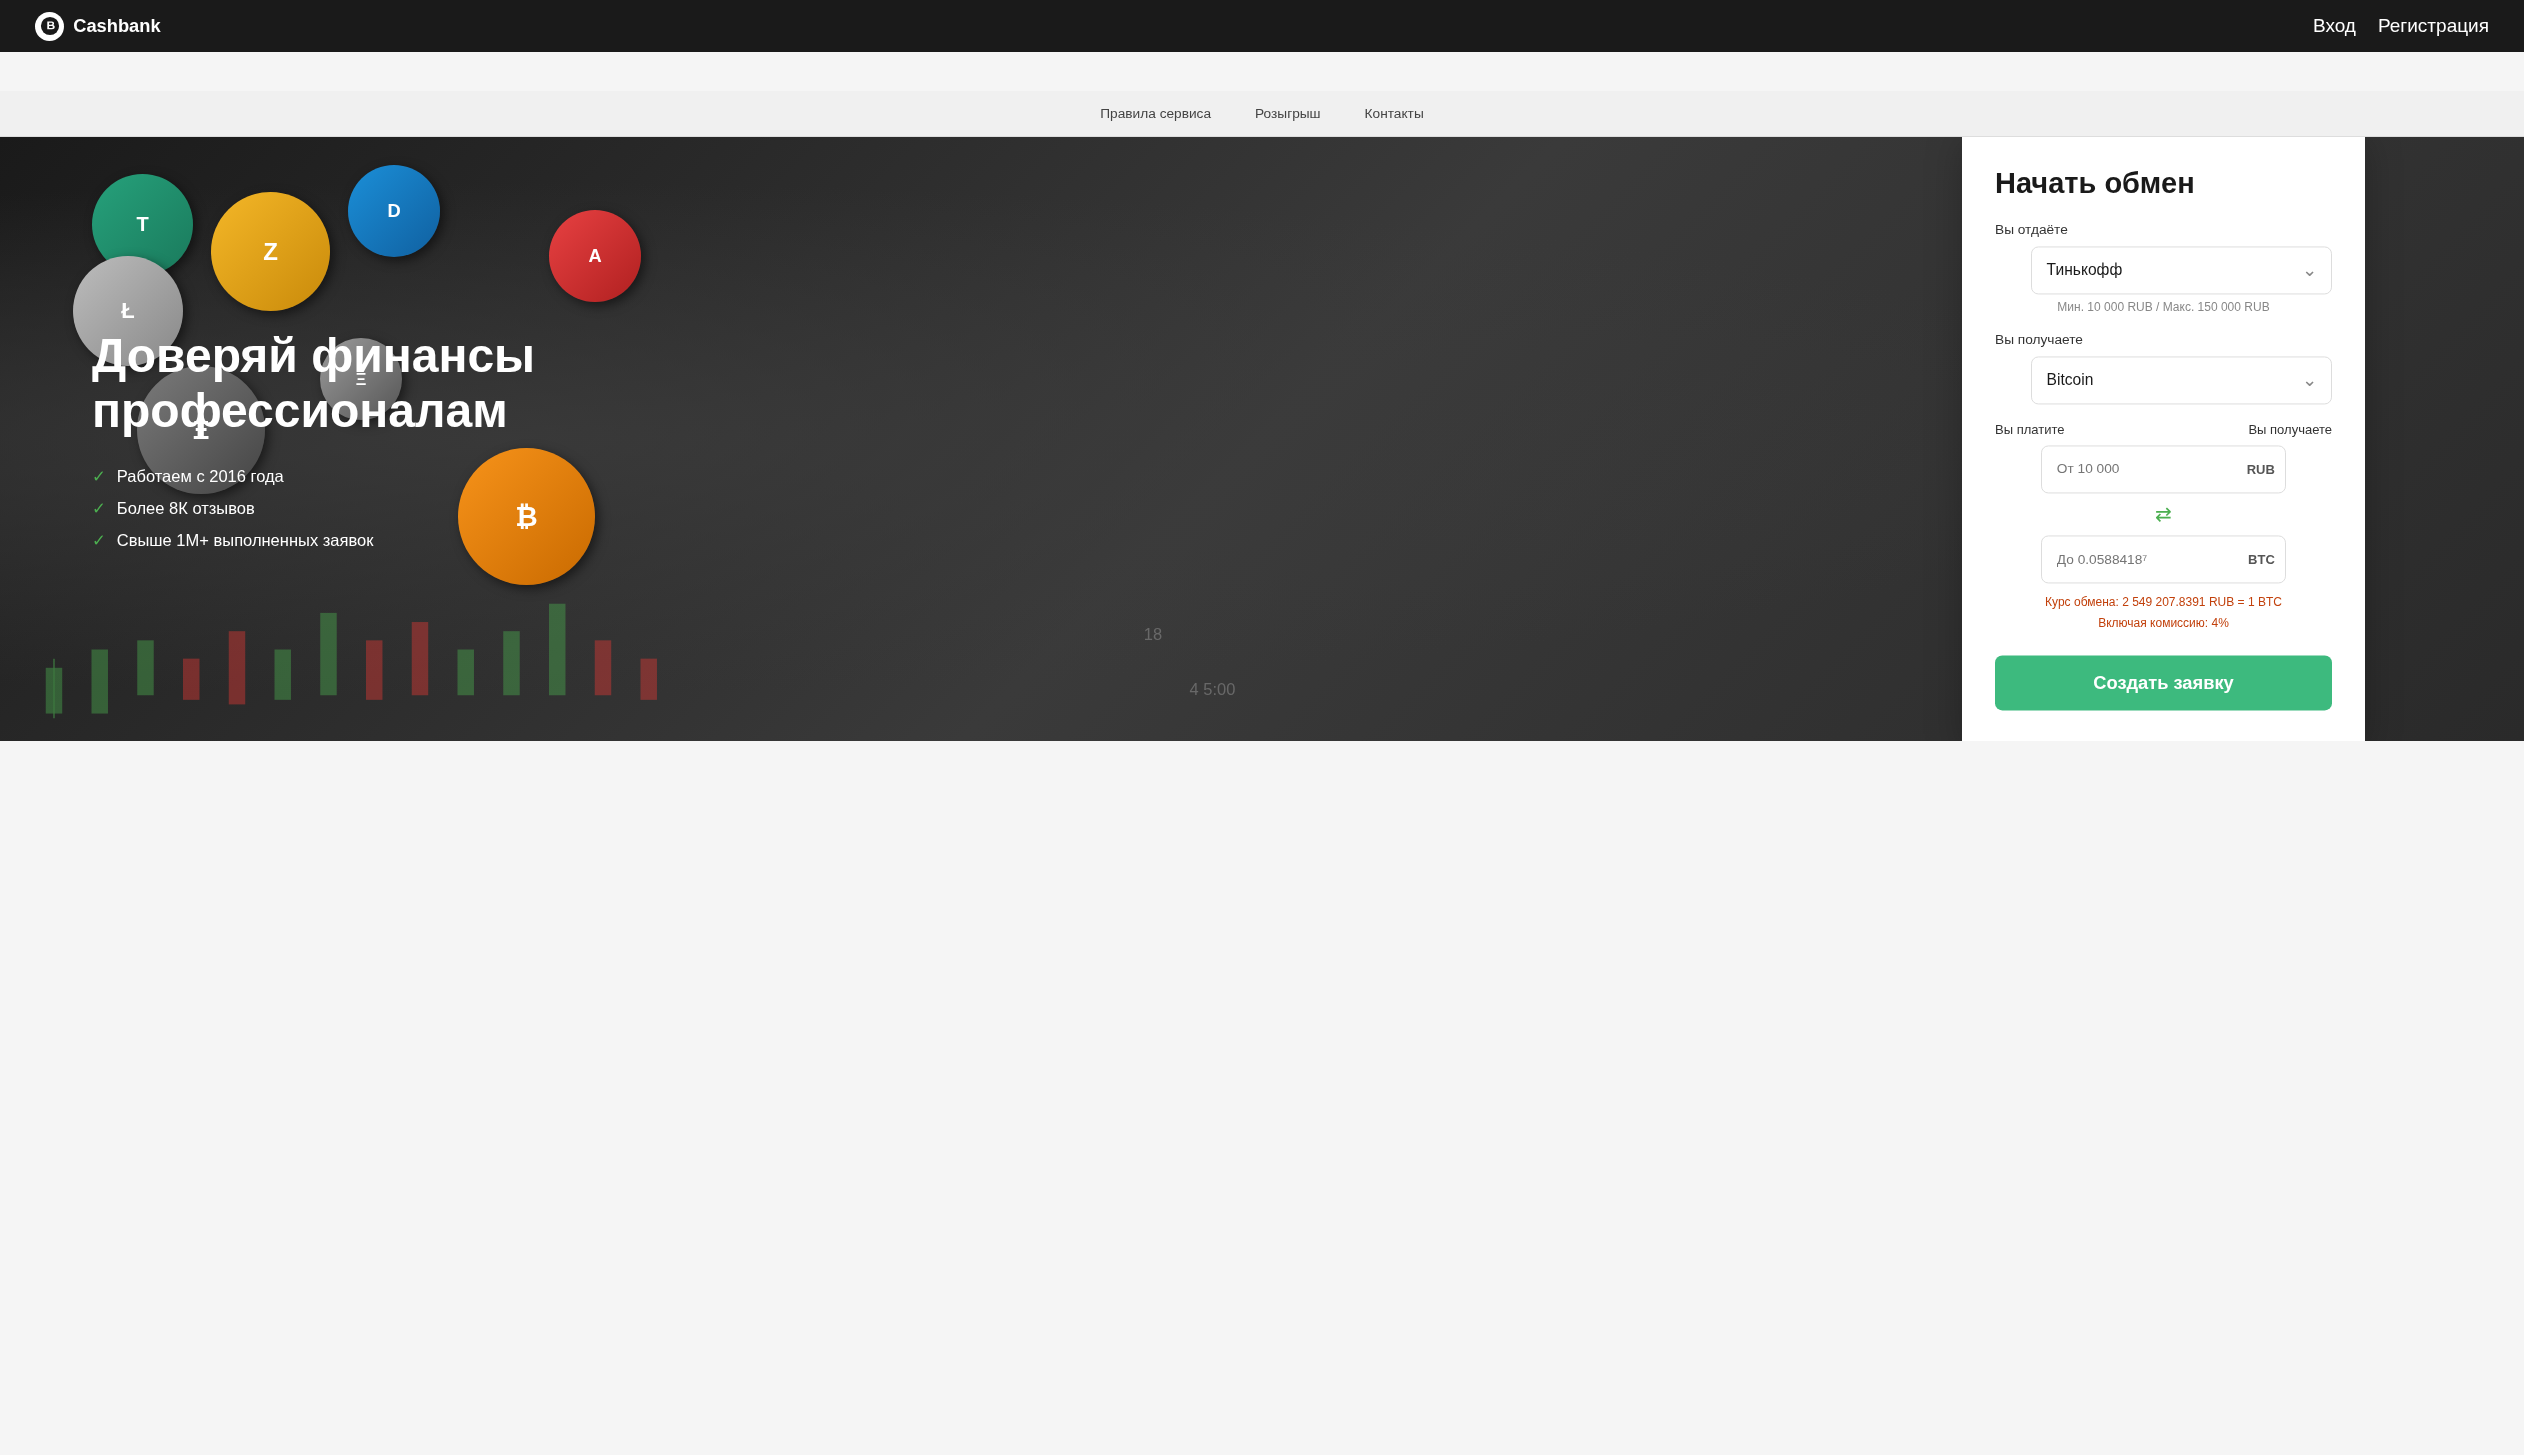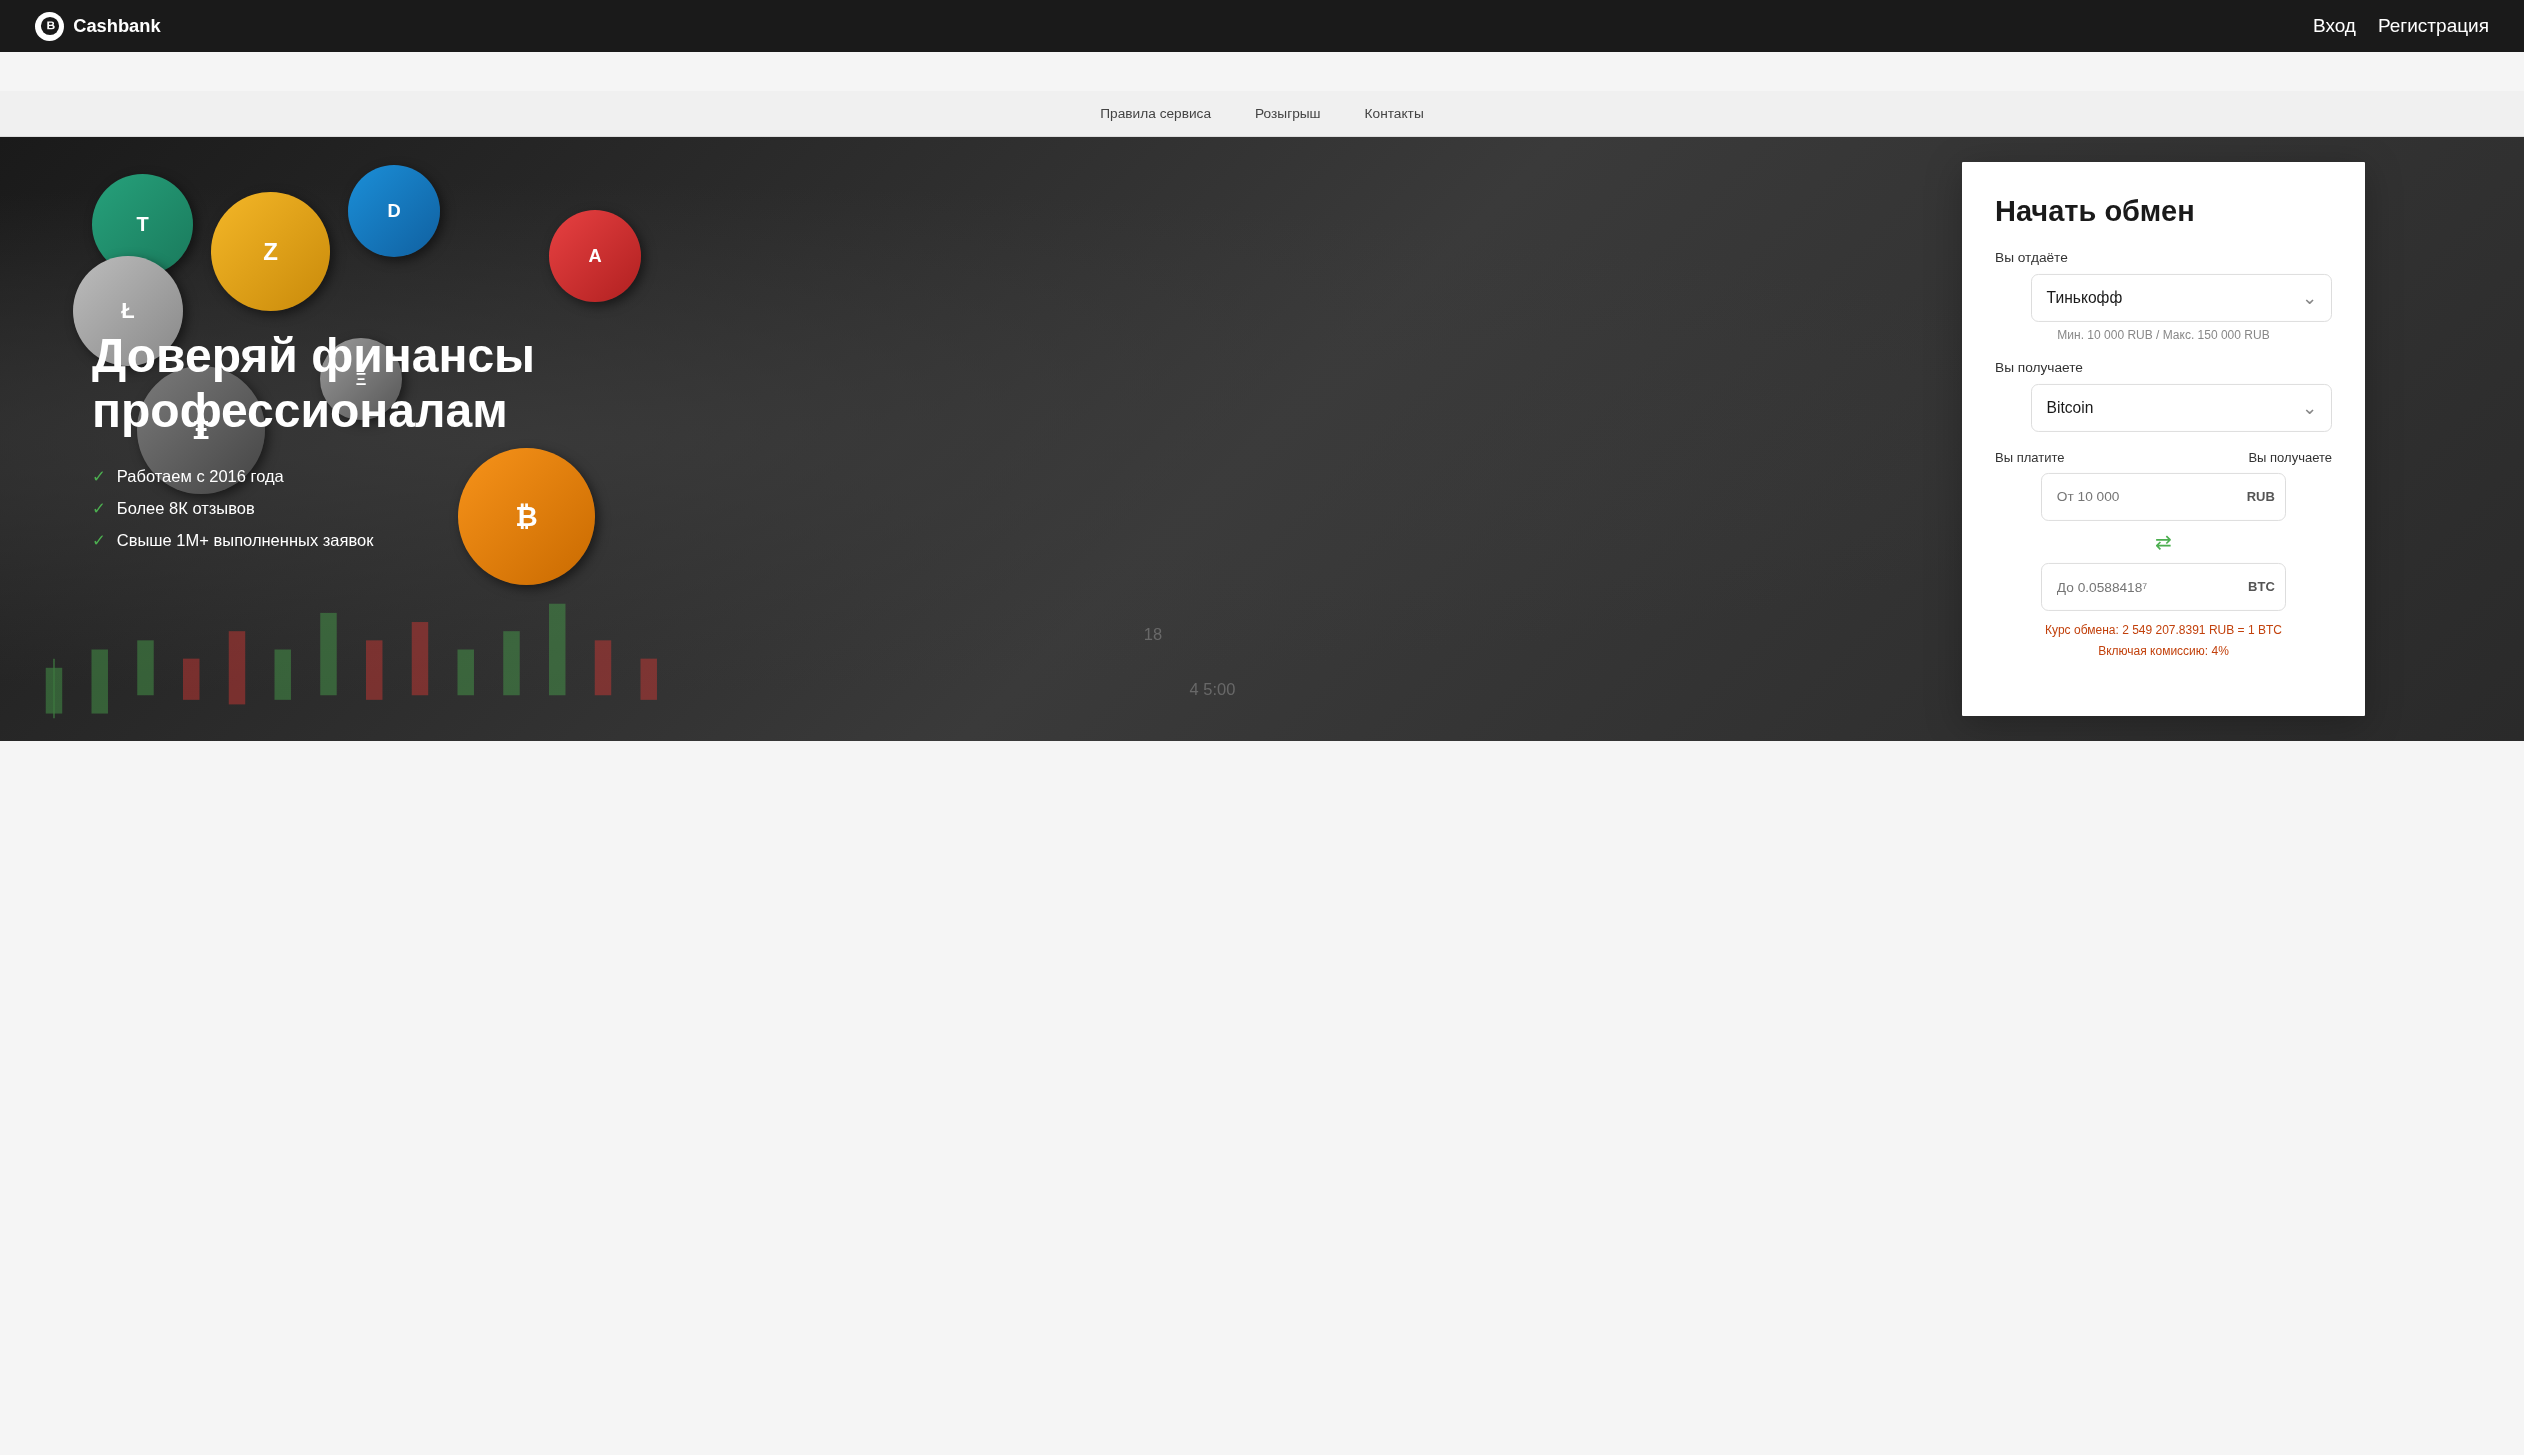--- a/index.html
+++ b/index.html
@@ -401,15 +401,16 @@
       </div>
     </div>
 
     
     <div class="rate-info">
       <div>Курс обмена: 2 549 207.8391 RUB = 1 BTC</div>
       <div>Включая комиссию: 4%</div>
     </div>
 
     
+    <button class="submit-btn">Создать заявку</button>
   </div>
 </section>
 
 
 </body></html>

